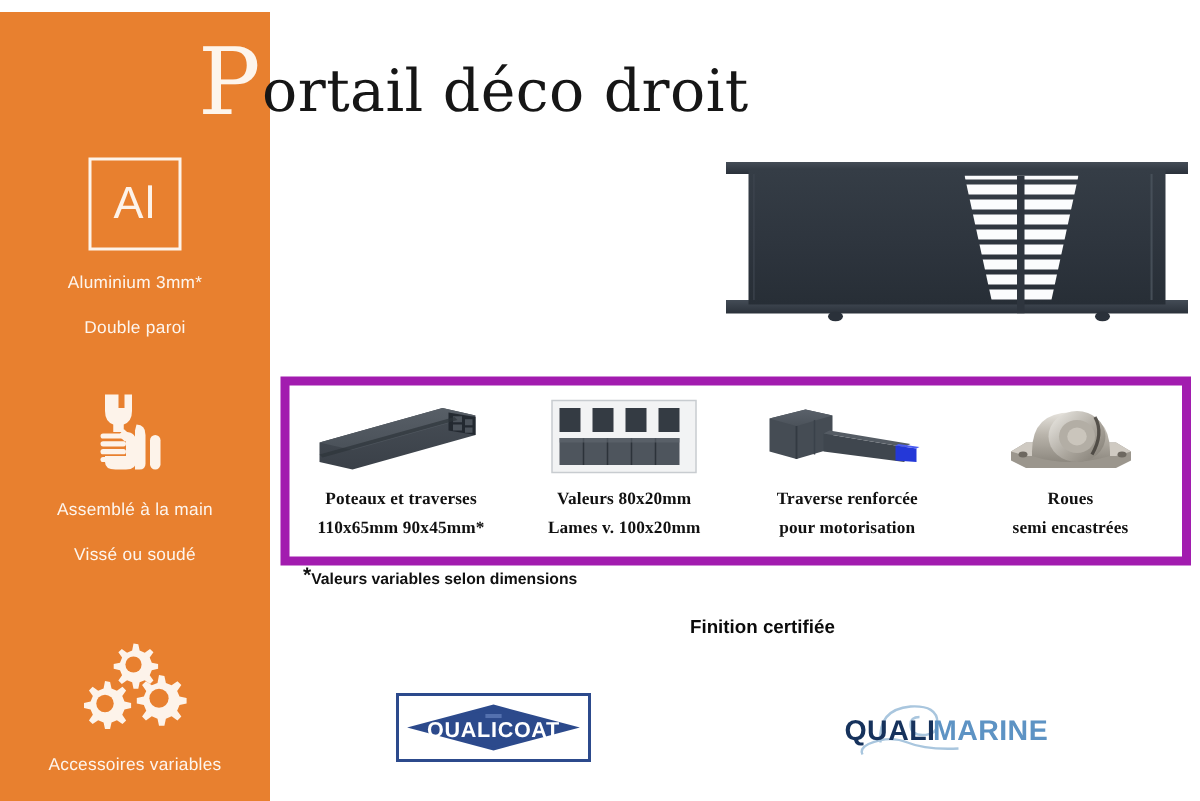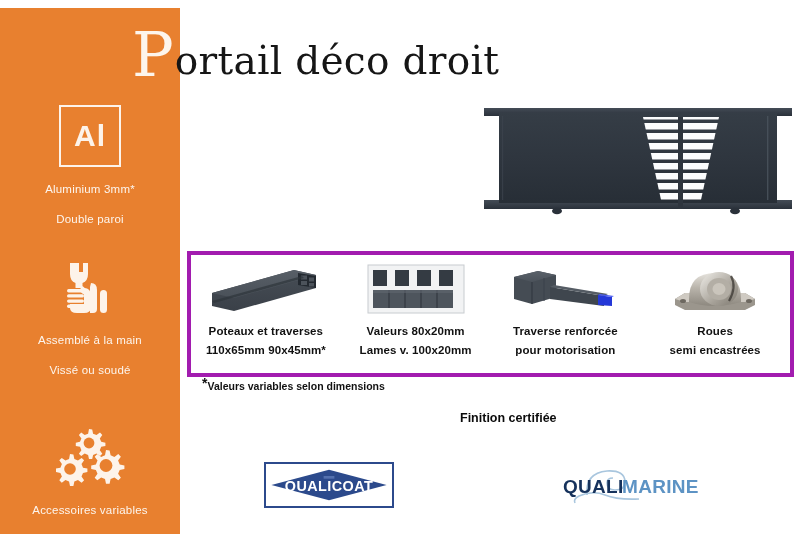--- a/index.html
+++ b/index.html
@@ -51,21 +51,21 @@
     border: 2.5px solid #fdf3ea;
     margin: 0 auto 12px auto;
     box-sizing: border-box;
     display: flex;
     align-items: center;
     justify-content: center;
   }
   .al-text {
     font-family: "Liberation Sans", sans-serif;
     font-size: 30px;
-    font-weight: 700;
+    font-weight: 400;
     color: #fdf3ea;
     line-height: 1;
     letter-spacing: 1px;
   }
 
   .icon-wrap {
     height: 62px;
     margin: 0 auto 10px auto;
     display: flex;
     align-items: center;
@@ -110,24 +110,25 @@
     height: 125px;
   }
 
   
   #feature-box {
     position: absolute;
     left: 187px;
     top: 251px;
     width: 607px;
     height: 126px;
-    border: 4px solid #a21caf;
+    border: 6px solid #a21caf;
     box-sizing: border-box;
     background: #ffffff;
     display: flex;
+    font-family: Liberation Serif, serif;
   }
   .feature-cell {
     flex: 1 1 0;
     display: flex;
     flex-direction: column;
     align-items: center;
     padding-top: 6px;
     box-sizing: border-box;
   }
   .feature-art {

